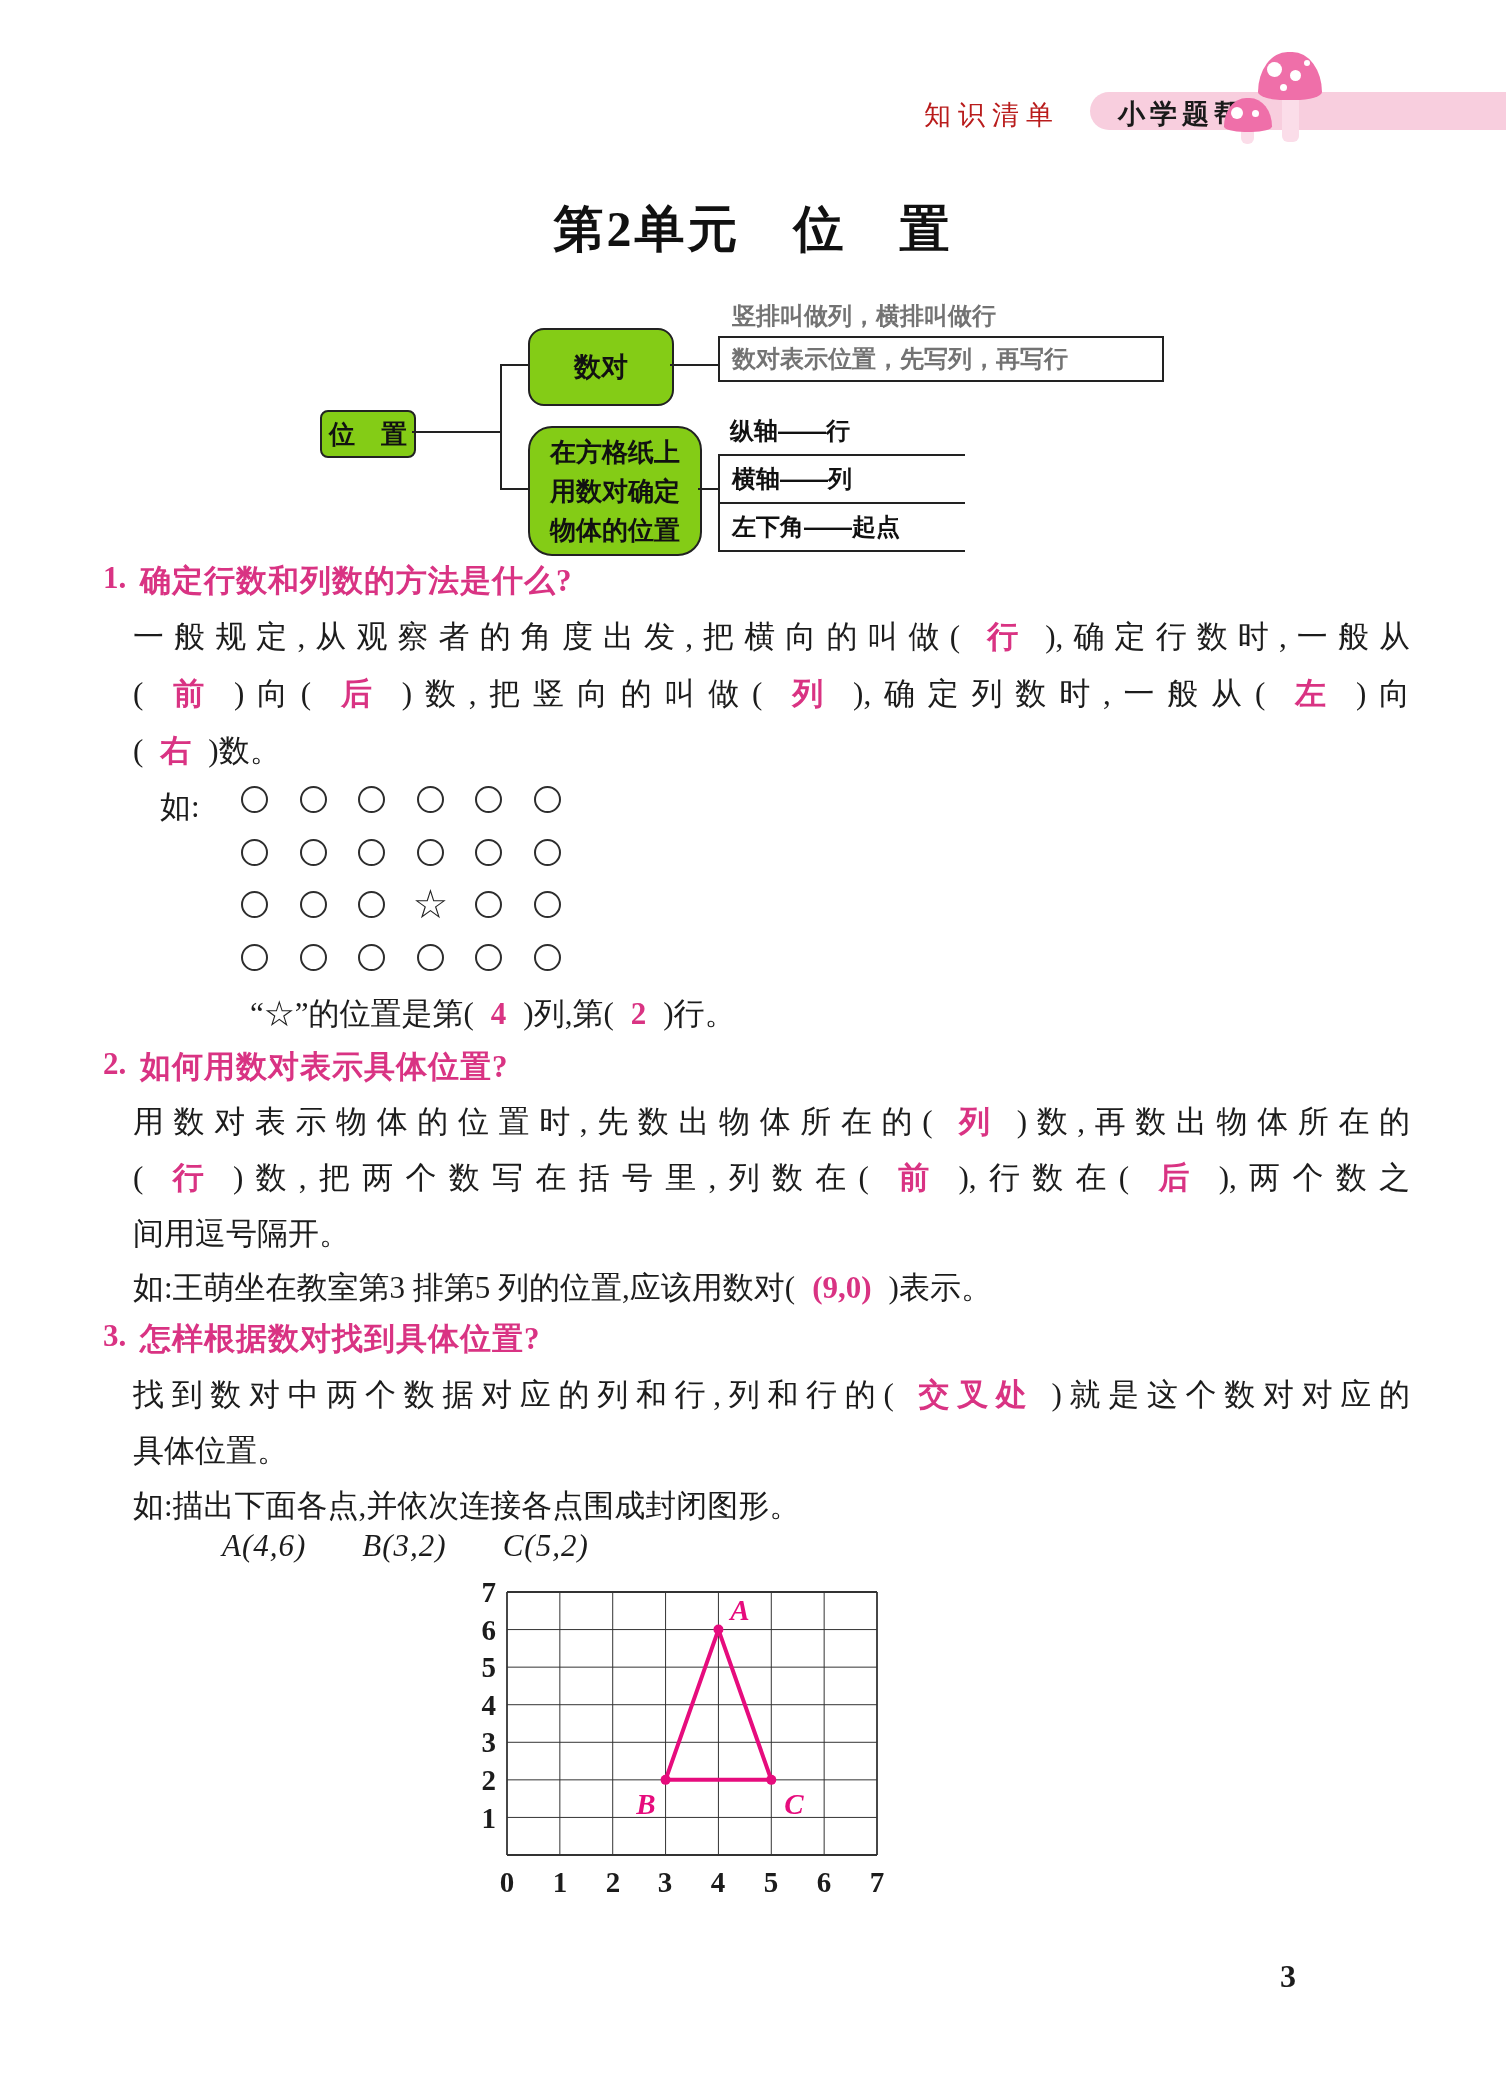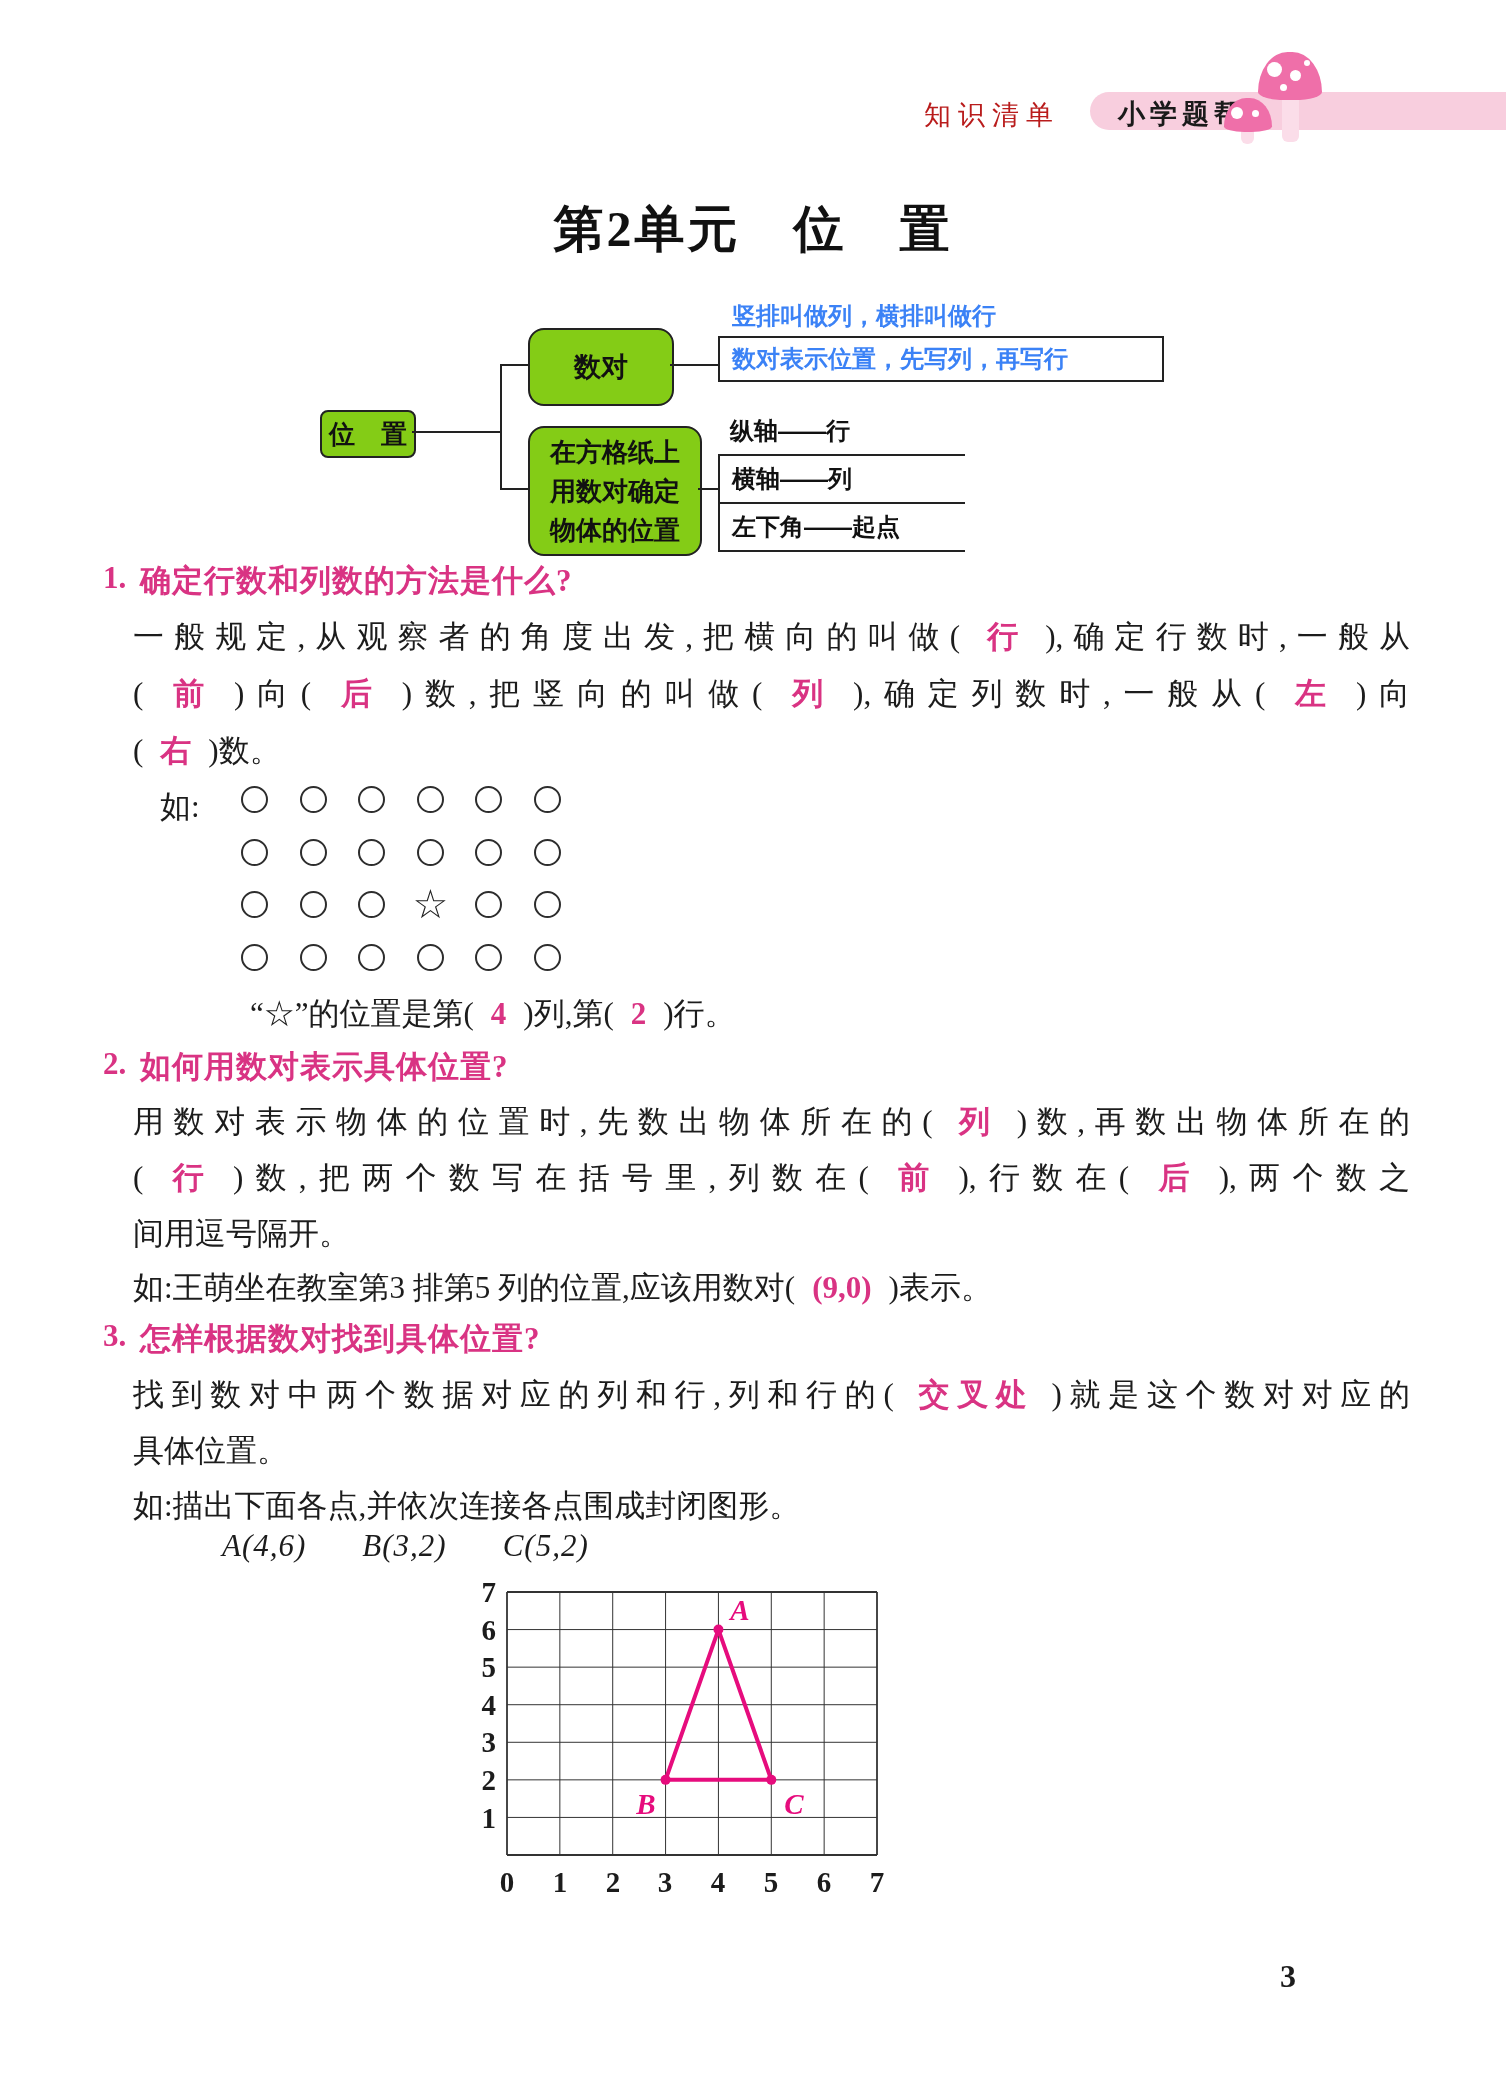--- a/index.html
+++ b/index.html
@@ -20,21 +20,21 @@
   .stem{position:absolute;background:#fbdde9;border-radius:6px;}
   .sp{position:absolute;background:#fff;border-radius:50%;display:block;}
   
   .title{position:absolute;left:0;top:196px;width:1506px;text-align:center;font-size:50px;
          font-weight:bold;letter-spacing:3px;color:#111;}
   
   .mnode{position:absolute;border:2px solid #222;display:flex;align-items:center;justify-content:center;
          font-family:"Liberation Sans","DejaVu Sans",sans-serif;font-weight:bold;color:#111;background:#84cc16;}
   .hline,.vline{position:absolute;background:#222;}
   .mnote{position:absolute;font-family:"Liberation Sans","DejaVu Sans",sans-serif;font-weight:bold;
-         font-size:24px;color:#3b82f6;white-space:nowrap;}
+         font-size:24px;color:#737373;white-space:nowrap;}
   .notebox{position:absolute;border:2px solid #222;display:flex;align-items:center;}
   .nrow{height:46px;display:flex;align-items:center;font-family:"Liberation Sans","DejaVu Sans",sans-serif;
         font-weight:bold;font-size:24px;color:#111;padding-left:12px;}
   .nwrap{position:absolute;border-left:2px solid #222;border-top:2px solid #222;border-bottom:2px solid #222;}
   .nwrap .nrow + .nrow{border-top:2px solid #222;}
   
   .qnum{position:absolute;font-size:31px;font-weight:bold;color:var(--accent);}
   .qhead{position:absolute;font-size:31px;font-weight:bold;color:var(--accent);letter-spacing:1px;}
   .line{position:absolute;font-size:31px;color:var(--ink);white-space:nowrap;}
   .just{width:1277px;white-space:normal;text-align:justify;text-align-last:justify;}
@@ -83,21 +83,21 @@
 
   <div class="mnode" style="left:320px;top:410px;width:92px;height:44px;border-radius:8px;font-size:26px;">位　置</div>
   <div class="hline" style="left:412px;top:431px;width:88px;height:2px;"></div>
   <div class="vline" style="left:500px;top:364px;width:2px;height:126px;"></div>
   <div class="hline" style="left:500px;top:364px;width:28px;height:2px;"></div>
   <div class="hline" style="left:500px;top:488px;width:28px;height:2px;"></div>
 
   <div class="mnode" style="left:528px;top:328px;width:142px;height:74px;border-radius:16px;font-size:27px;">数对</div>
   <div class="hline" style="left:670px;top:364px;width:48px;height:2px;"></div>
 
-  <div class="mnode" style="left:528px;top:426px;width:170px;height:126px;border-radius:16px;font-size:26px;flex-direction:column;line-height:39px;">
+  <div class="mnode" style="left:528px;top:426px;width:170px;height:126px;border-radius:24px;font-size:26px;flex-direction:column;line-height:39px;">
     <span>在方格纸上</span>
     <span>用数对确定</span>
     <span>物体的位置</span>
   </div>
   <div class="hline" style="left:698px;top:488px;width:20px;height:2px;"></div>
 
   <div class="mnote" style="left:732px;top:300px;">竖排叫做列，横排叫做行</div>
   <div class="notebox" style="left:718px;top:336px;width:442px;height:42px;">
     <span class="mnote" style="position:static;padding-left:12px;">数对表示位置，先写列，再写行</span>
   </div>

